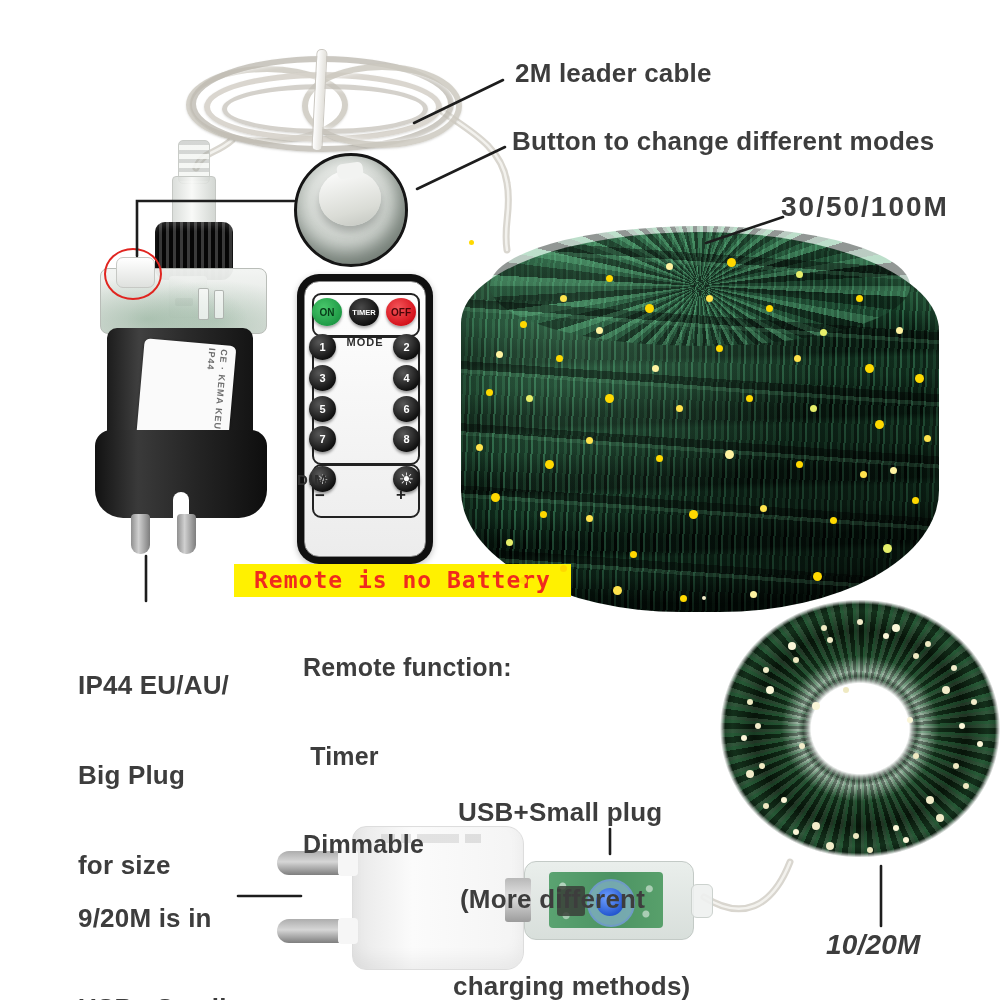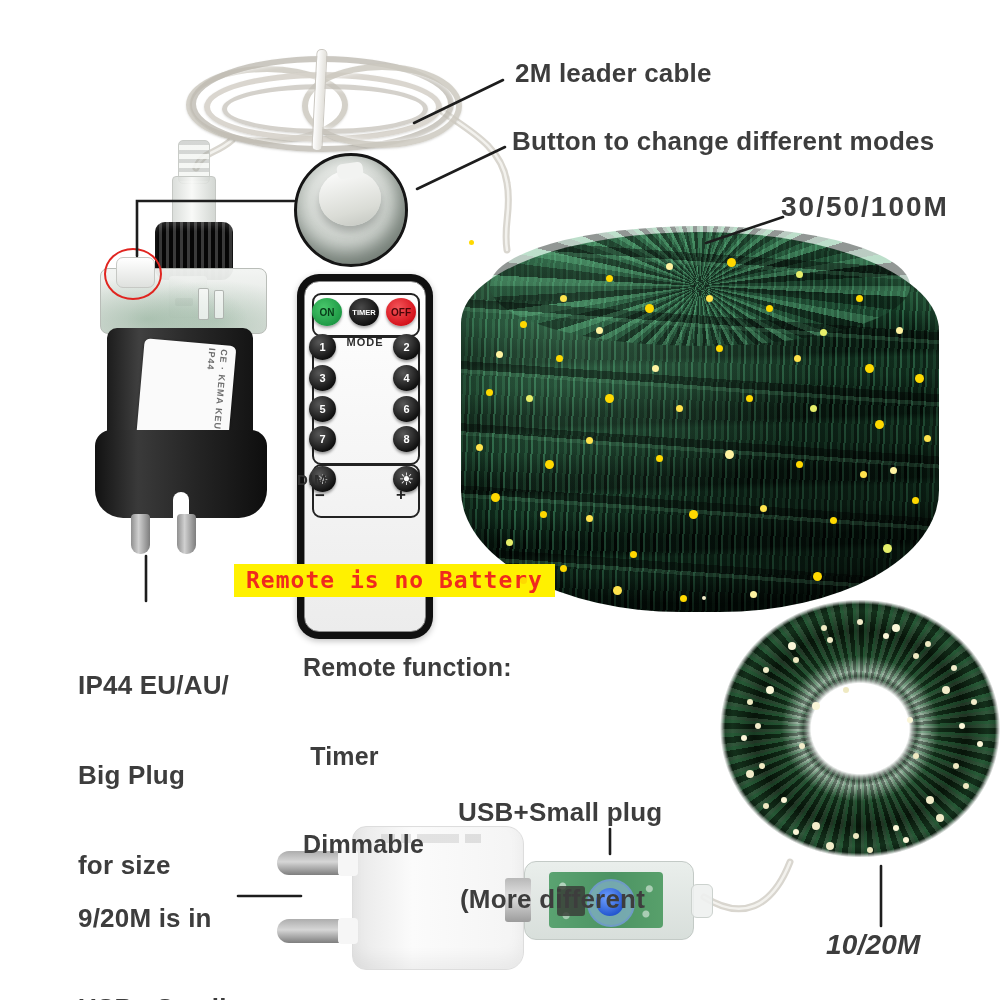--- a/index.html
+++ b/index.html
@@ -16,21 +16,21 @@
   #lbl-bigcoil{left:781px;top:192px;font-size:28px;letter-spacing:2px;}
   #lbl-ip44{left:78px;top:610px;}
   #lbl-remotefn{left:303px;top:594px;font-size:25px;line-height:29.5px;}
   #lbl-usbplug{left:453px;top:740px;line-height:29px;}
   #lbl-usbplug .ln:nth-child(1){padding-left:5px;}
   #lbl-usbplug .ln:nth-child(2){padding-left:7px;}
   #lbl-usbnote{left:78px;top:843px;}
   #lbl-smallcoil{left:826px;top:930px;font-size:28px;font-style:italic;}
   #banner{position:absolute;left:234px;top:564px;background:#fff100;color:#f02a1e;
           font-family:"DejaVu Sans Mono",monospace;font-weight:bold;font-size:23px;
-          padding:3px 12px 4px;letter-spacing:1px;white-space:pre;}
+          padding:3px 20px 4px;letter-spacing:1px;white-space:pre;}
 
   
   #ccoil{position:absolute;left:186px;top:52px;width:268px;height:96px;}
   .loop{position:absolute;border:6px solid rgba(205,201,192,.85);border-radius:50%;
         box-shadow:inset 0 0 5px rgba(255,255,255,.9), 0 1px 2px rgba(120,118,110,.25);}
   .lp1{left:0;top:14px;width:150px;height:66px;}
   .lp2{left:4px;top:4px;width:252px;height:84px;border-color:rgba(190,186,177,.8);}
   .lp3{left:18px;top:20px;width:226px;height:58px;border-color:rgba(214,210,202,.9);}
   .lp4{left:116px;top:12px;width:148px;height:72px;}
   .lp5{left:36px;top:32px;width:196px;height:40px;border-width:5px;border-color:rgba(198,194,186,.75);}
@@ -82,21 +82,21 @@
         border:3px solid #151515;
         background:radial-gradient(circle at 46% 38%,#eef0ed 0 26%,#ccd1cc 48%,#a9b1ab 72%,#878f89);
         box-shadow:inset -6px -10px 16px rgba(60,70,62,.45);}
   #inset .dome{position:absolute;left:22px;top:14px;width:62px;height:56px;border-radius:50%;
         background:linear-gradient(165deg,#ffffff,#dadcd6 70%,#c2c5bf);
         box-shadow:0 6px 10px rgba(40,50,44,.35);}
   #inset .tab{position:absolute;left:40px;top:7px;width:26px;height:15px;background:#f2f3f1;
         border-radius:5px;transform:rotate(-8deg);}
 
   
-  #remote{position:absolute;left:297px;top:274px;width:136px;height:365px;background:#101010;
+  #remote{position:absolute;left:297px;top:274px;width:136px;height:290px;background:#101010;
         border-radius:22px;box-shadow:0 2px 6px rgba(0,0,0,.25);}
   #remote .face{position:absolute;inset:7px;background:linear-gradient(180deg,#ffffff,#ececec);
         border:1px solid #8a8a8a;border-radius:15px;}
   .rbox{position:absolute;border:2px solid #222;border-radius:9px;}
   .topbox{left:15px;top:19px;width:104px;height:40px;}
   .modebox{left:15px;top:62px;width:104px;height:125px;}
   .dimbox{left:15px;top:190px;width:104px;height:50px;}
   .pb{position:absolute;width:30px;height:28px;border-radius:50%;display:flex;align-items:center;
       justify-content:center;font-weight:bold;box-shadow:0 2px 3px rgba(0,0,0,.35);}
   .on{left:15px;top:24px;background:radial-gradient(circle at 40% 35%,#49c86b,#1f9a46 70%,#157a35);
@@ -350,20 +350,21 @@
     <div class="ln"> Timer</div>
     <div class="ln">Dimmable</div>
     
     
     
   </div>
 
   <div class="lbl" id="lbl-usbplug">
     <div class="ln">USB+Small plug</div>
     <div class="ln">(More different</div>
+    <div class="ln">charging methods)</div>
   </div>
 
   <div class="lbl" id="lbl-usbnote">
     <div class="ln">9/20M is in</div>
     <div class="ln">USB+ Small</div>
     
   </div>
 
   <div class="lbl" id="lbl-smallcoil">10/20M</div>
 

